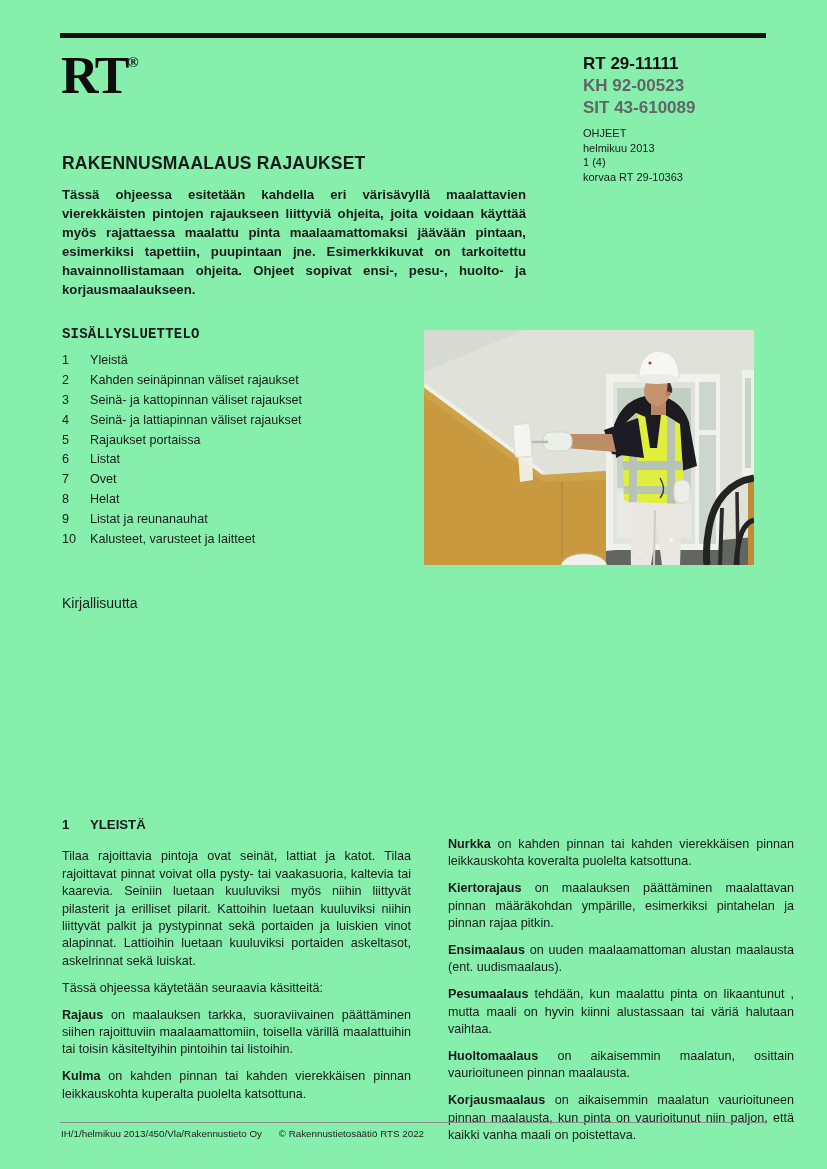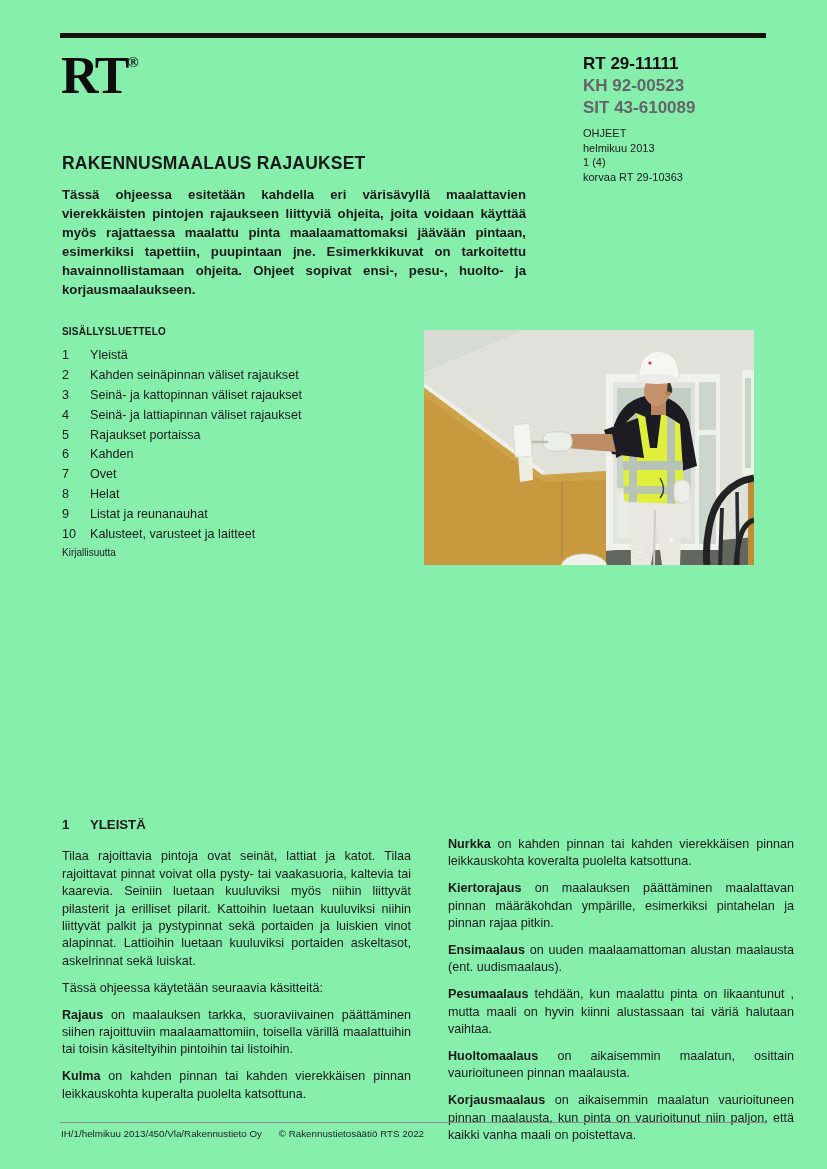--- a/index.html
+++ b/index.html
@@ -14,24 +14,24 @@
   .logo sup{font-size:15px;letter-spacing:0;vertical-align:26px;font-weight:bold;}
   .codes{position:absolute;left:583px;top:40px;font-size:17px;font-weight:bold;line-height:22px;}
   .codes .c0{color:#111;margin-top:13px;} .codes .c1,.codes .c2{color:#636568;}
   .meta{position:absolute;left:583px;top:126px;font-size:11px;line-height:14.5px;color:#1a1a1a;}
   
   .title{position:absolute;left:62px;top:153px;font-size:17.5px;font-weight:bold;letter-spacing:.2px;}
   .intro{position:absolute;left:62px;top:185px;width:464px;font-size:13.2px;font-weight:bold;
          line-height:19px;text-align:justify;}
   
   .toc{position:absolute;left:62px;top:326px;width:340px;}
-  .toc h2{margin:0 0 11px 0;font-size:10px;font-weight:bold;letter-spacing:.2px;}
+  .toc h2{margin:0 0 11px 0;font-size:14px;font-weight:bold;letter-spacing:.2px;font-family:Liberation Mono, monospace;}
   .toc-row{display:flex;height:19.9px;font-size:12.6px;align-items:baseline;}
   .toc-num{width:28px;flex:none;}
-  .toc-tail{height:19.9px;font-size:10px;}
+  .toc-tail{height:19.9px;font-size:14px;margin-top:43px;}
   
   .photo{position:absolute;left:424px;top:330px;width:330px;height:235px;}
   .photo svg{display:block;width:330px;height:235px;}
   
   .col{position:absolute;top:816px;font-size:12.6px;line-height:17.4px;text-align:justify;}
   .col-left{left:62px;width:349px;}
   .col-right{left:448px;width:346px;margin-top:20px;}
   .sec-head{display:flex;font-size:13.2px;font-weight:bold;margin:0 0 15px 0;}
   .sec-num{width:28px;flex:none;}
   .col p{margin:0 0 9.5px 0;}
@@ -84,21 +84,21 @@
     <div class="toc-row">
         <span class="toc-num">4</span>
         <span>Seinä- ja lattiapinnan väliset rajaukset</span>
       </div>
     <div class="toc-row">
         <span class="toc-num">5</span>
         <span>Rajaukset portaissa</span>
       </div>
     <div class="toc-row">
         <span class="toc-num">6</span>
-        <span>Kahden</span>
+        <span>Listat</span>
       </div>
     <div class="toc-row">
         <span class="toc-num">7</span>
         <span>Ovet</span>
       </div>
     <div class="toc-row">
         <span class="toc-num">8</span>
         <span>Helat</span>
       </div>
     <div class="toc-row">

